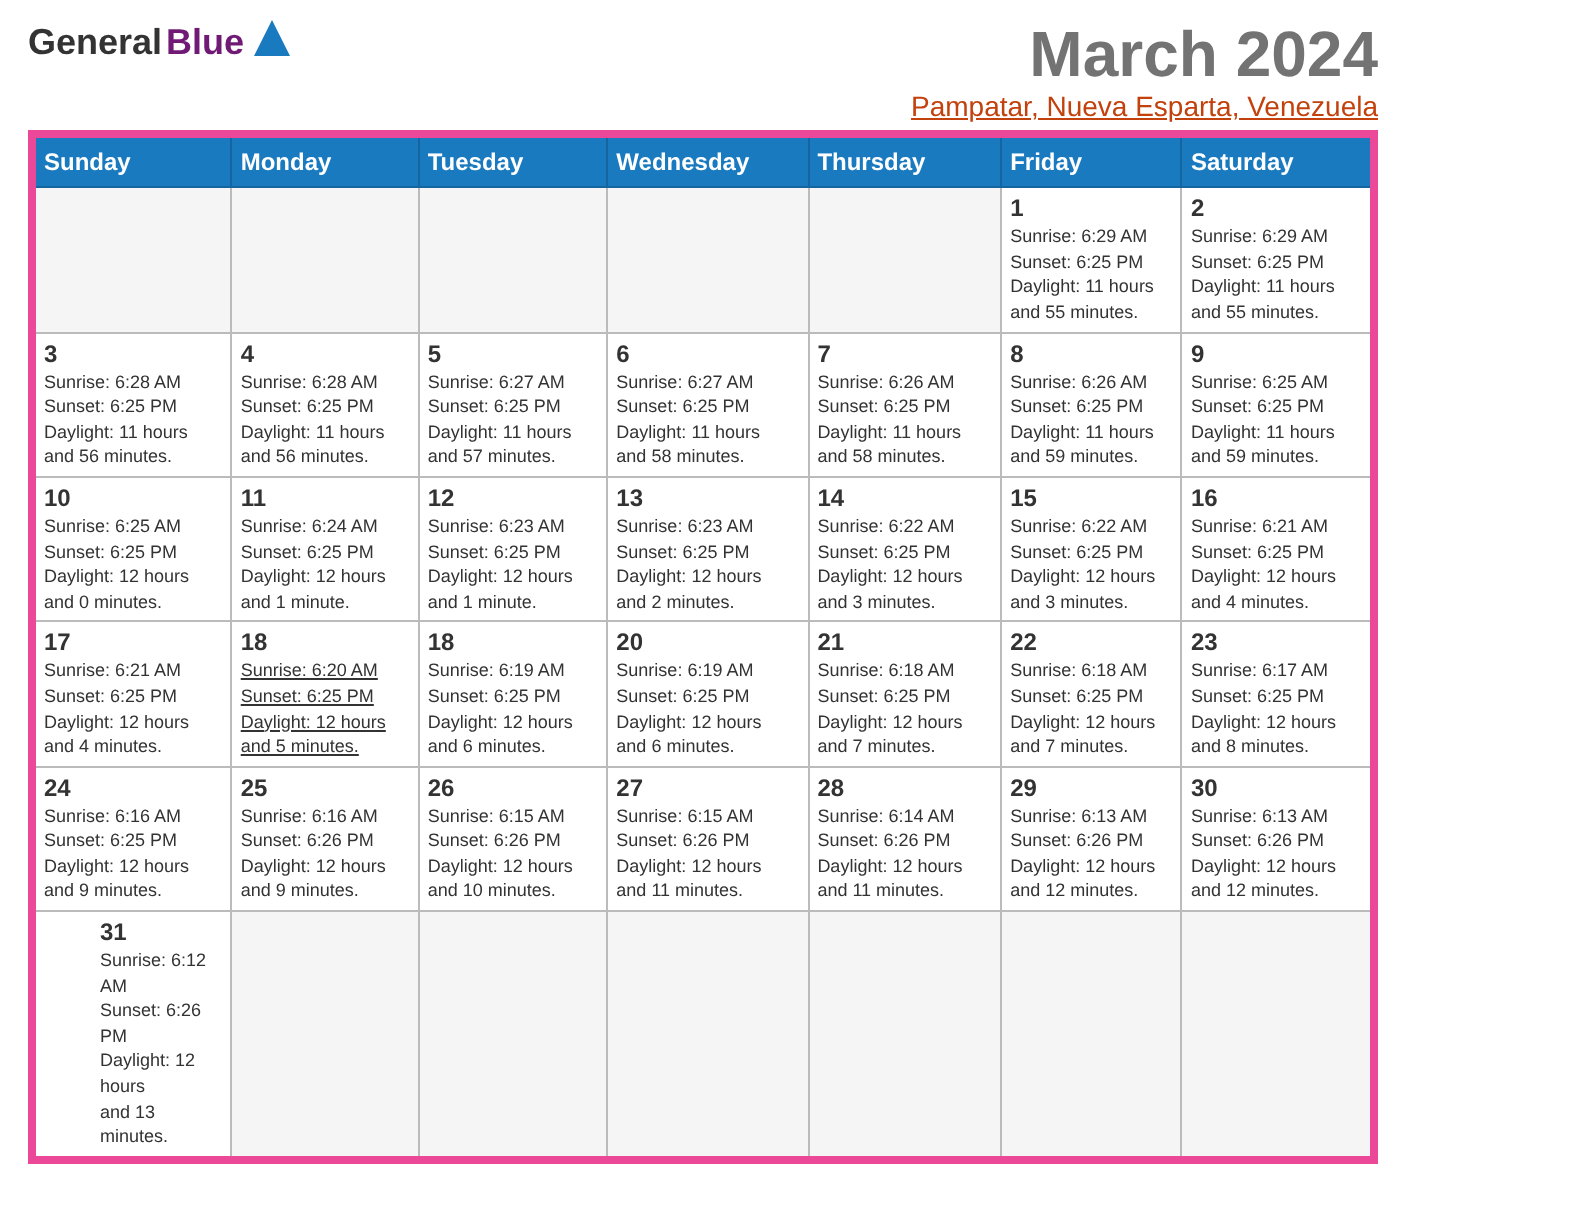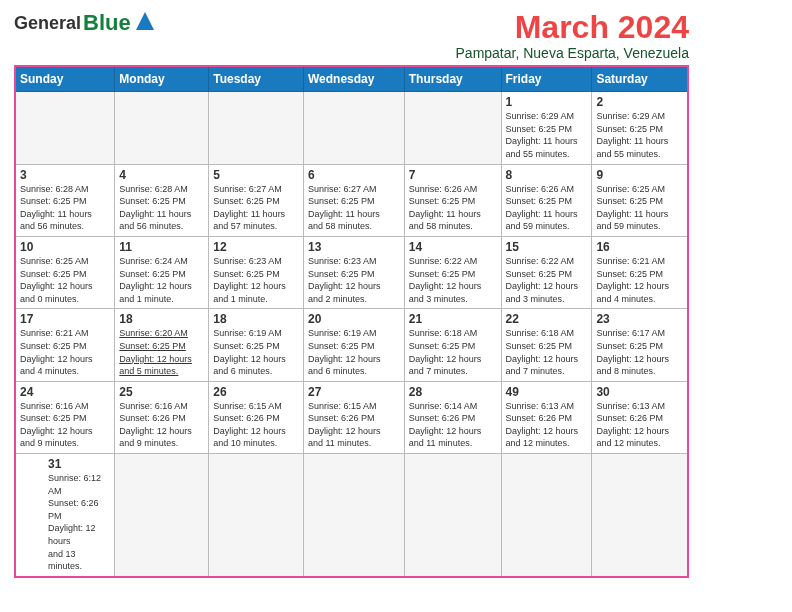--- a/index.html
+++ b/index.html
@@ -31,41 +31,42 @@
       display: flex;
       align-items: center;
       gap: 2px;
     }
     .logo-text-general {
       font-size: 18px;
       font-weight: bold;
       color: #333;
     }
     .logo-text-blue {
-      font-size: 22px;
-      font-weight: bold;
-      color: #15803d;
+      font-size: 18px;
+      font-weight: bold;
+      color: #701a75;
     }
     .title-area {
       text-align: right;
     }
     .month-title {
       font-size: 32px;
       font-weight: bold;
-      color: #ef4444;
+      color: #737373;
       line-height: 1.1;
     }
     .location {
       font-size: 14px;
-      color: #14532d;
+      color: #c2410c;
+      text-decoration: underline;
     }
     .calendar {
       width: 100%;
       border-collapse: collapse;
-      border: 2px solid #ec4899;
+      border: 4px solid #ec4899;
     }
     .calendar th {
       background: #1a7abf;
       color: #fff;
       font-size: 12px;
       font-weight: bold;
       padding: 5px 4px;
       text-align: left;
       border: 1px solid #1565a0;
     }
@@ -338,21 +339,21 @@
 and 11 minutes.</div>
           </td>
           <td>
             <span class="day-number">28</span>
             <div class="day-info" style="white-space: pre-line;">Sunrise: 6:14 AM
 Sunset: 6:26 PM
 Daylight: 12 hours
 and 11 minutes.</div>
           </td>
           <td>
-            <span class="day-number">49</span>
+            <span class="day-number">29</span>
             <div class="day-info" style="white-space: pre-line;">Sunrise: 6:13 AM
 Sunset: 6:26 PM
 Daylight: 12 hours
 and 12 minutes.</div>
           </td>
           <td>
             <span class="day-number">30</span>
             <div class="day-info" style="white-space: pre-line;">Sunrise: 6:13 AM
 Sunset: 6:26 PM
 Daylight: 12 hours

